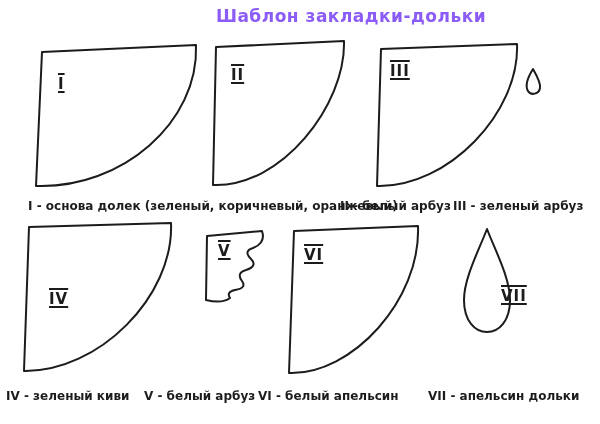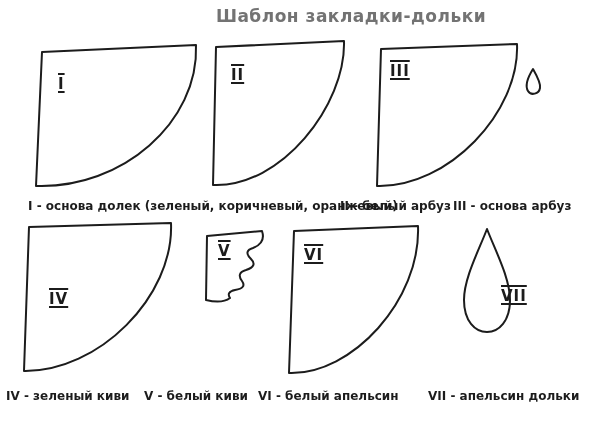--- a/index.html
+++ b/index.html
@@ -12,21 +12,21 @@
     background: #ffffff;
     overflow: hidden;
   }
   .title {
     position: absolute;
     top: 6px;
     left: 351px;
     transform: translateX(-50%);
     font-size: 17px;
     font-weight: 700;
-    color: #737373;
+    color: #8b5cf6;
     letter-spacing: 0.5px;
     white-space: nowrap;
   }
   svg.shapes {
     position: absolute;
     left: 0; top: 0;
     width: 600px; height: 424px;
   }
   svg.shapes path {
     fill: none;
@@ -91,20 +91,20 @@
   <div class="numeral" style="left:58px; top:75px;">I</div>
   <div class="numeral" style="left:231px; top:66px;">II</div>
   <div class="numeral" style="left:390px; top:62px;">III</div>
   <div class="numeral" style="left:49px; top:242px;margin-top:48px;">IV</div>
   <div class="numeral" style="left:218px; top:242px;">V</div>
   <div class="numeral" style="left:304px; top:246px;">VI</div>
   <div class="numeral" style="left:489px; top:287px;margin-left:12px;">VII</div>
 
   <div class="caption" style="left:8px; top:199px;margin-left:20px;">I - основа долек (зеленый, коричневый, оранжевый)</div>
   <div class="caption" style="left:340px; top:199px;">II - белый арбуз</div>
-  <div class="caption" style="left:453px; top:199px;">III - основа арбуз</div>
+  <div class="caption" style="left:453px; top:199px;">III - зеленый арбуз</div>
 
   <div class="caption" style="left:6px; top:389px;">IV - зеленый киви</div>
-  <div class="caption" style="left:144px; top:389px;">V - белый киви</div>
+  <div class="caption" style="left:144px; top:389px;">V - белый арбуз</div>
   <div class="caption" style="left:258px; top:389px;">VI - белый апельсин</div>
   <div class="caption" style="left:428px; top:389px;">VII - апельсин дольки</div>
 
 </div>
 
 </body></html>

